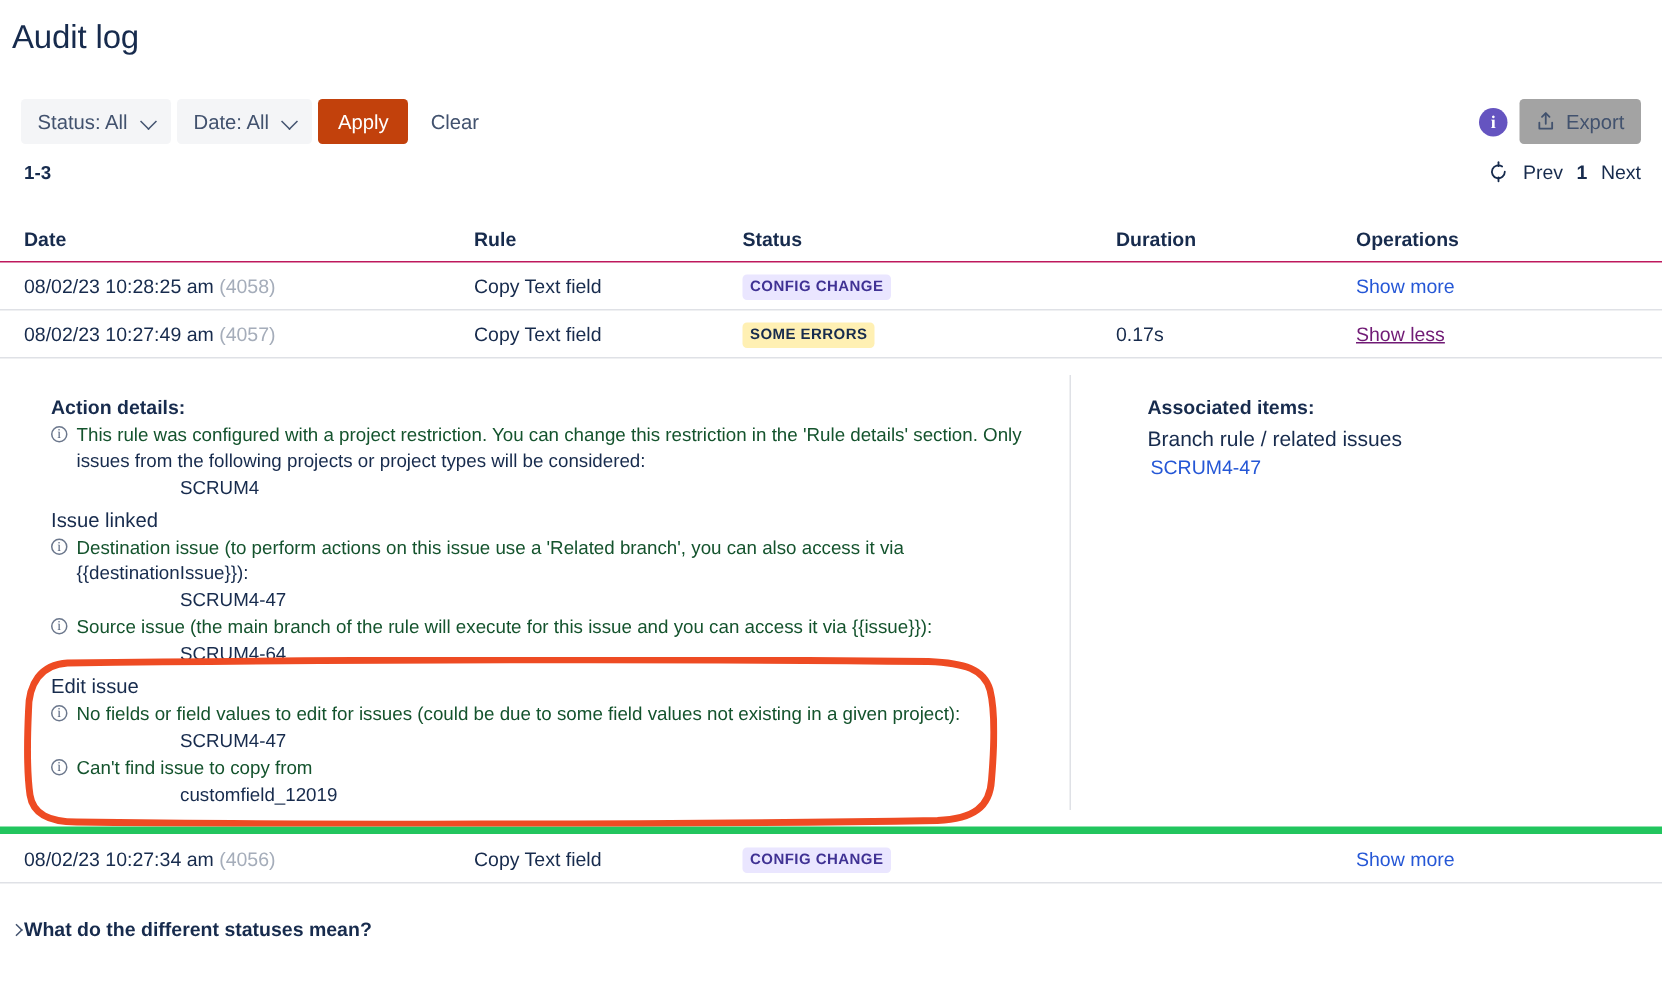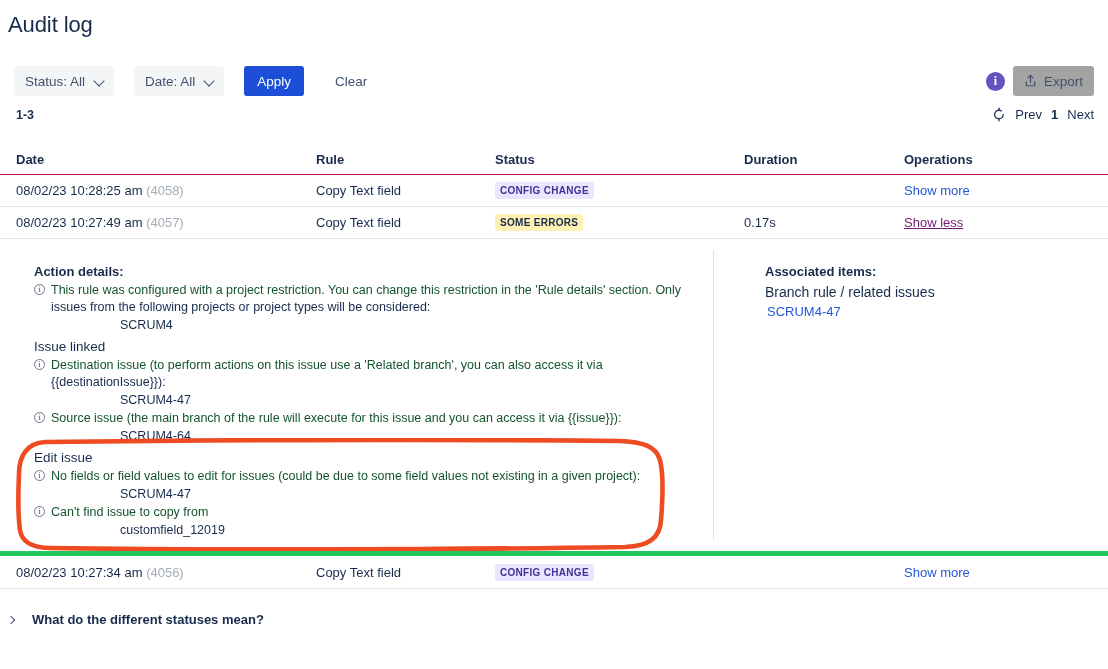--- a/index.html
+++ b/index.html
@@ -16,40 +16,40 @@
   
   .page-title {
     position: absolute; left: 8px; top: 12px;
     font-size: 22px; font-weight: 400; color: #172B4D;
     letter-spacing: -0.1px;
   }
 
   
   .filter-bar {
     position: absolute; left: 14px; top: 66px;
-    display: flex; align-items: center; gap: 20px;
+    display: flex; align-items: center; gap: 4px;
   }
   .filter-chip {
     display: inline-flex; align-items: center; gap: 10px;
     height: 30px; padding: 0 9px 0 11px;
     background: #F4F5F7; border: none; border-radius: 3px;
     font-family: "Liberation Sans", sans-serif;
     font-size: 13.5px; color: #42526E; cursor: pointer;
     white-space: nowrap;
   }
   .chev { width: 10px; height: 10px; display: inline-block; position: relative; }
   .chev::before {
     content: ""; position: absolute; left: 0; top: 1px;
     width: 7px; height: 7px;
     border-right: 1.6px solid #42526E; border-bottom: 1.6px solid #42526E;
     transform: rotate(45deg);
   }
   .btn-primary {
     height: 30px; padding: 0 13px; border: none; border-radius: 3px;
-    background: #1d4ed8; color: #fff;
+    background: #c2410c; color: #fff;
     font-family: "Liberation Sans", sans-serif;
     font-size: 13.5px; font-weight: 500; cursor: pointer;
   }
   .btn-subtle {
     height: 30px; padding: 0 11px; border: none; border-radius: 3px;
     background: transparent; color: #42526E;
     font-family: "Liberation Sans", sans-serif;
     font-size: 13.5px; cursor: pointer;
   }
 
@@ -166,21 +166,21 @@
 
   
   .highlight-oval {
     position: absolute; left: 15px; top: 438px;
     width: 650px; height: 113px; pointer-events: none;
   }
 
   
   .footer-expander {
     position: absolute; left: 8px; top: 612px;
-    display: flex; align-items: center; gap: 16px;
+    display: flex; align-items: center; gap: 0;
     cursor: pointer;
   }
   .chev-right { width: 8px; height: 10px; position: relative; display: inline-block; }
   .chev-right::before {
     content: ""; position: absolute; left: 0px; top: 2px;
     width: 5px; height: 5px;
     border-right: 1.4px solid #42526E; border-top: 1.4px solid #42526E;
     transform: rotate(45deg);
   }
   .footer-text { font-size: 13px; font-weight: 700; color: #172B4D; }

